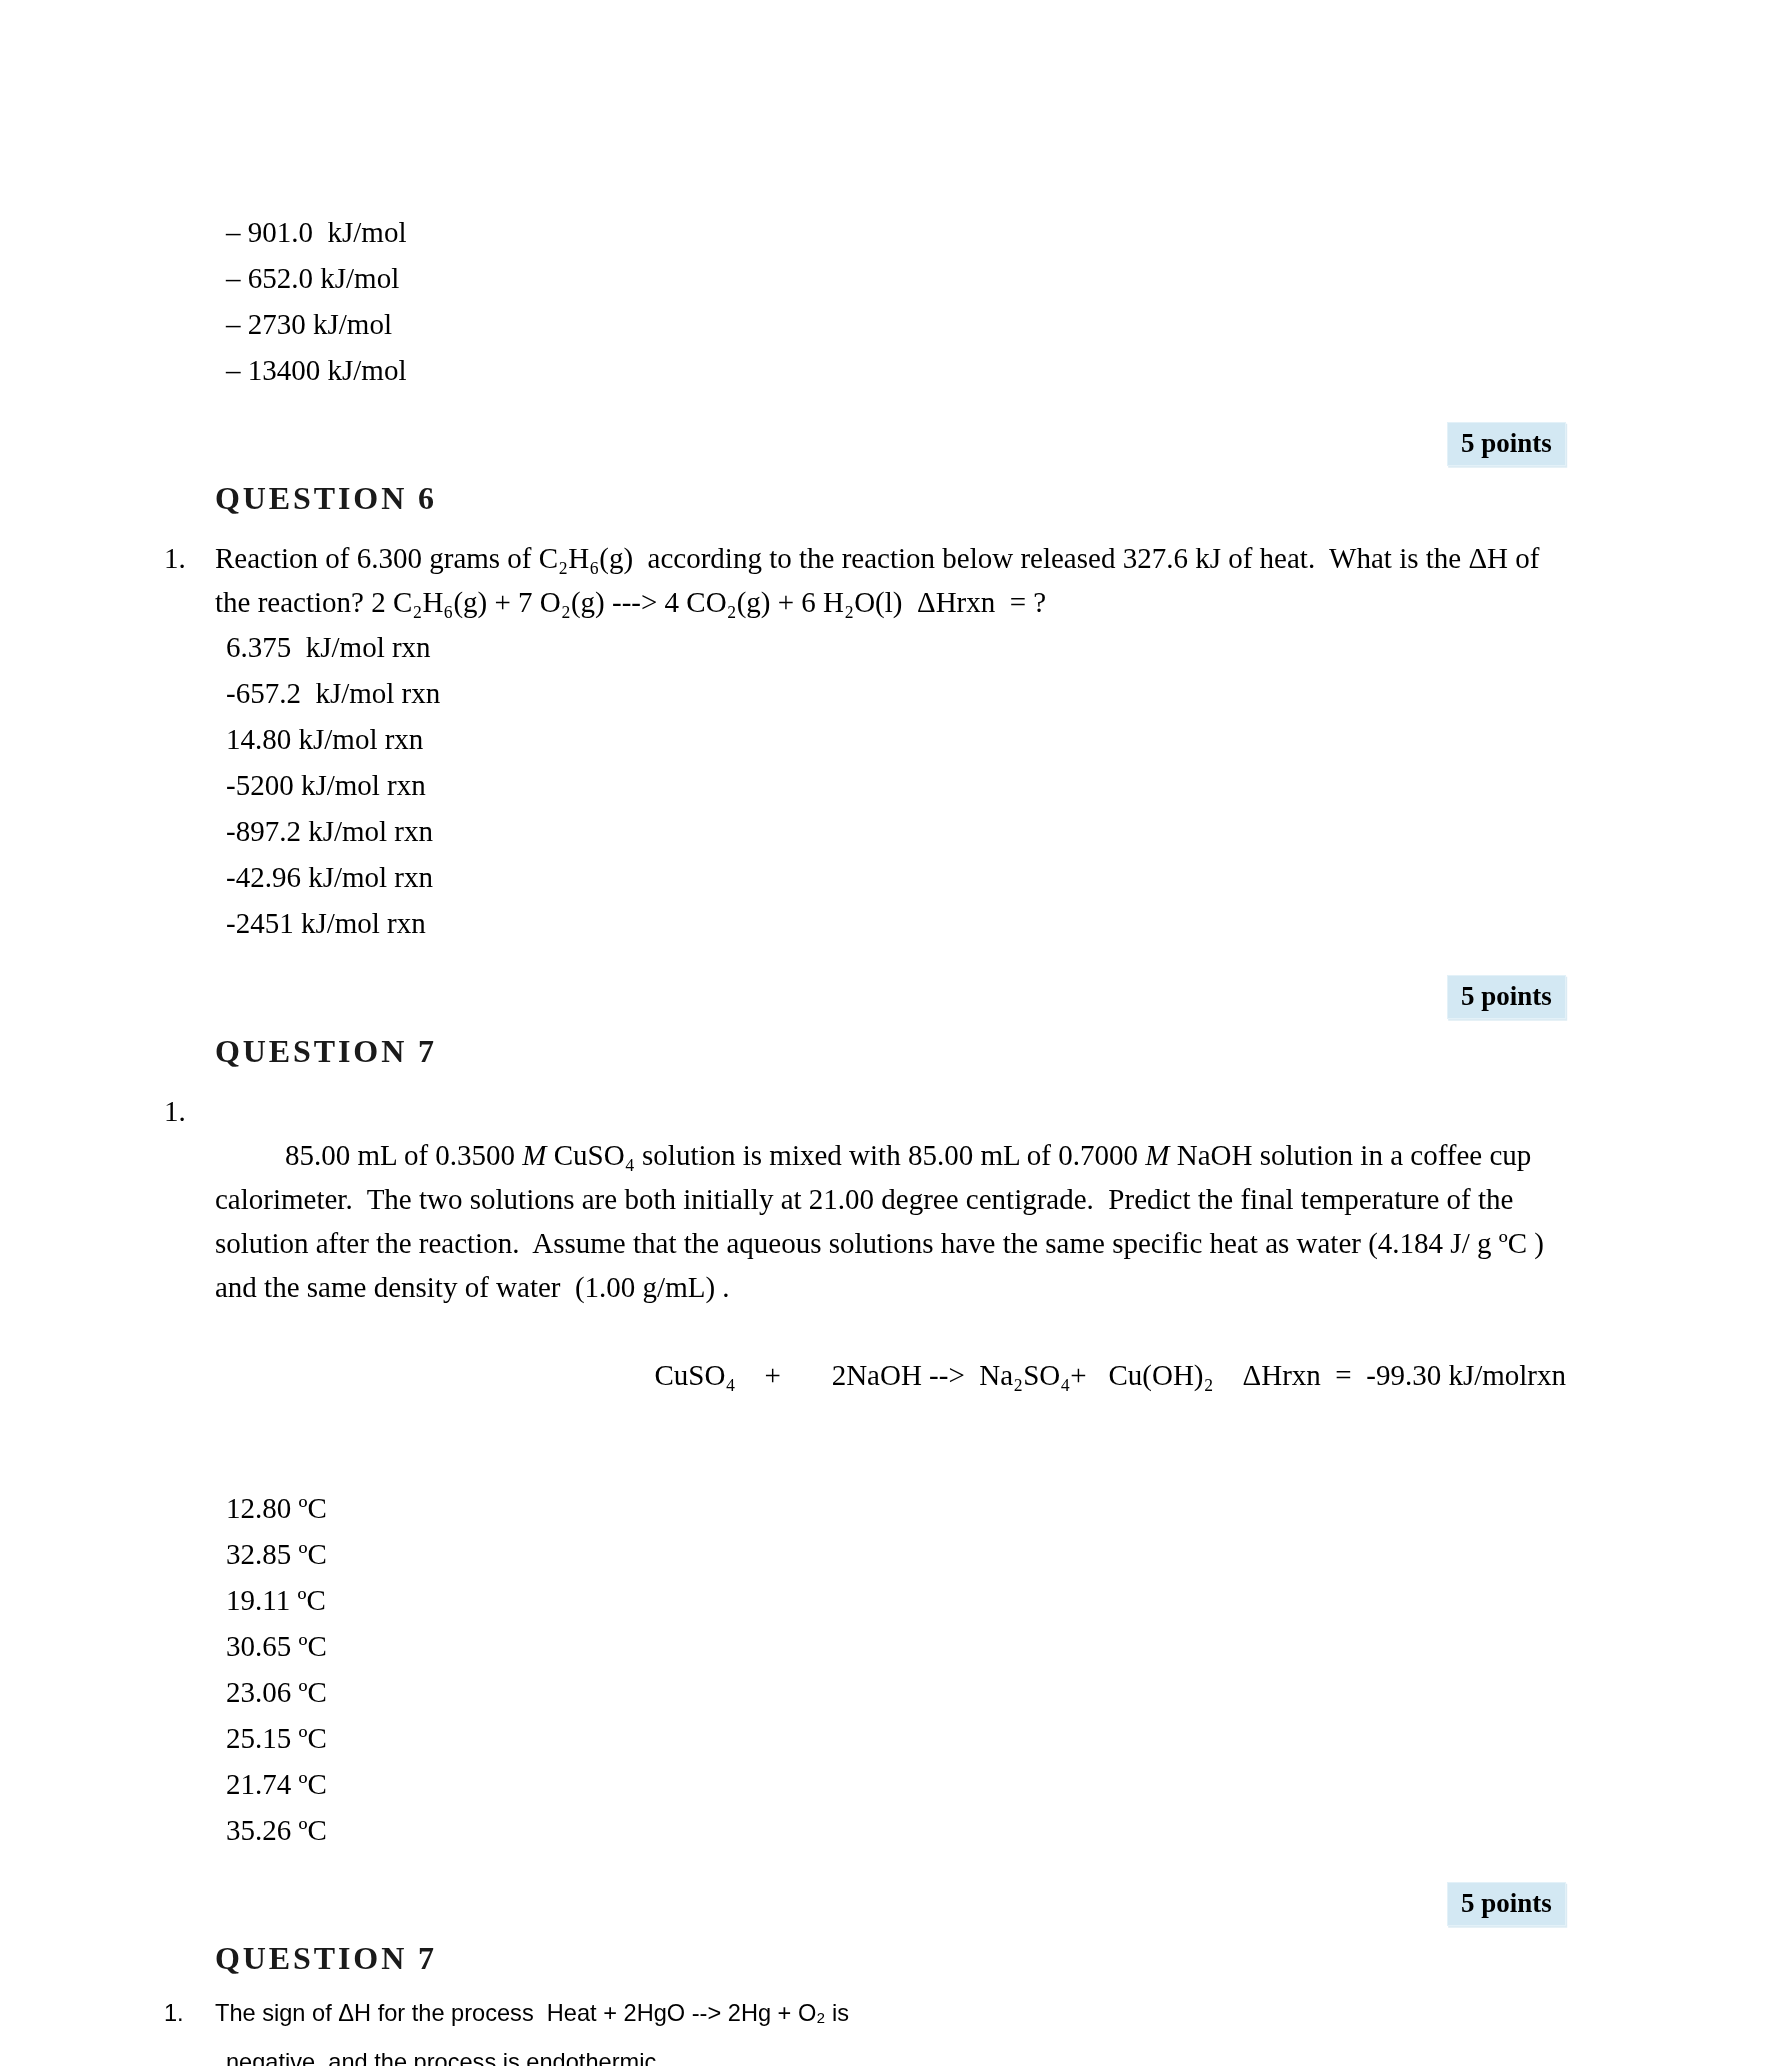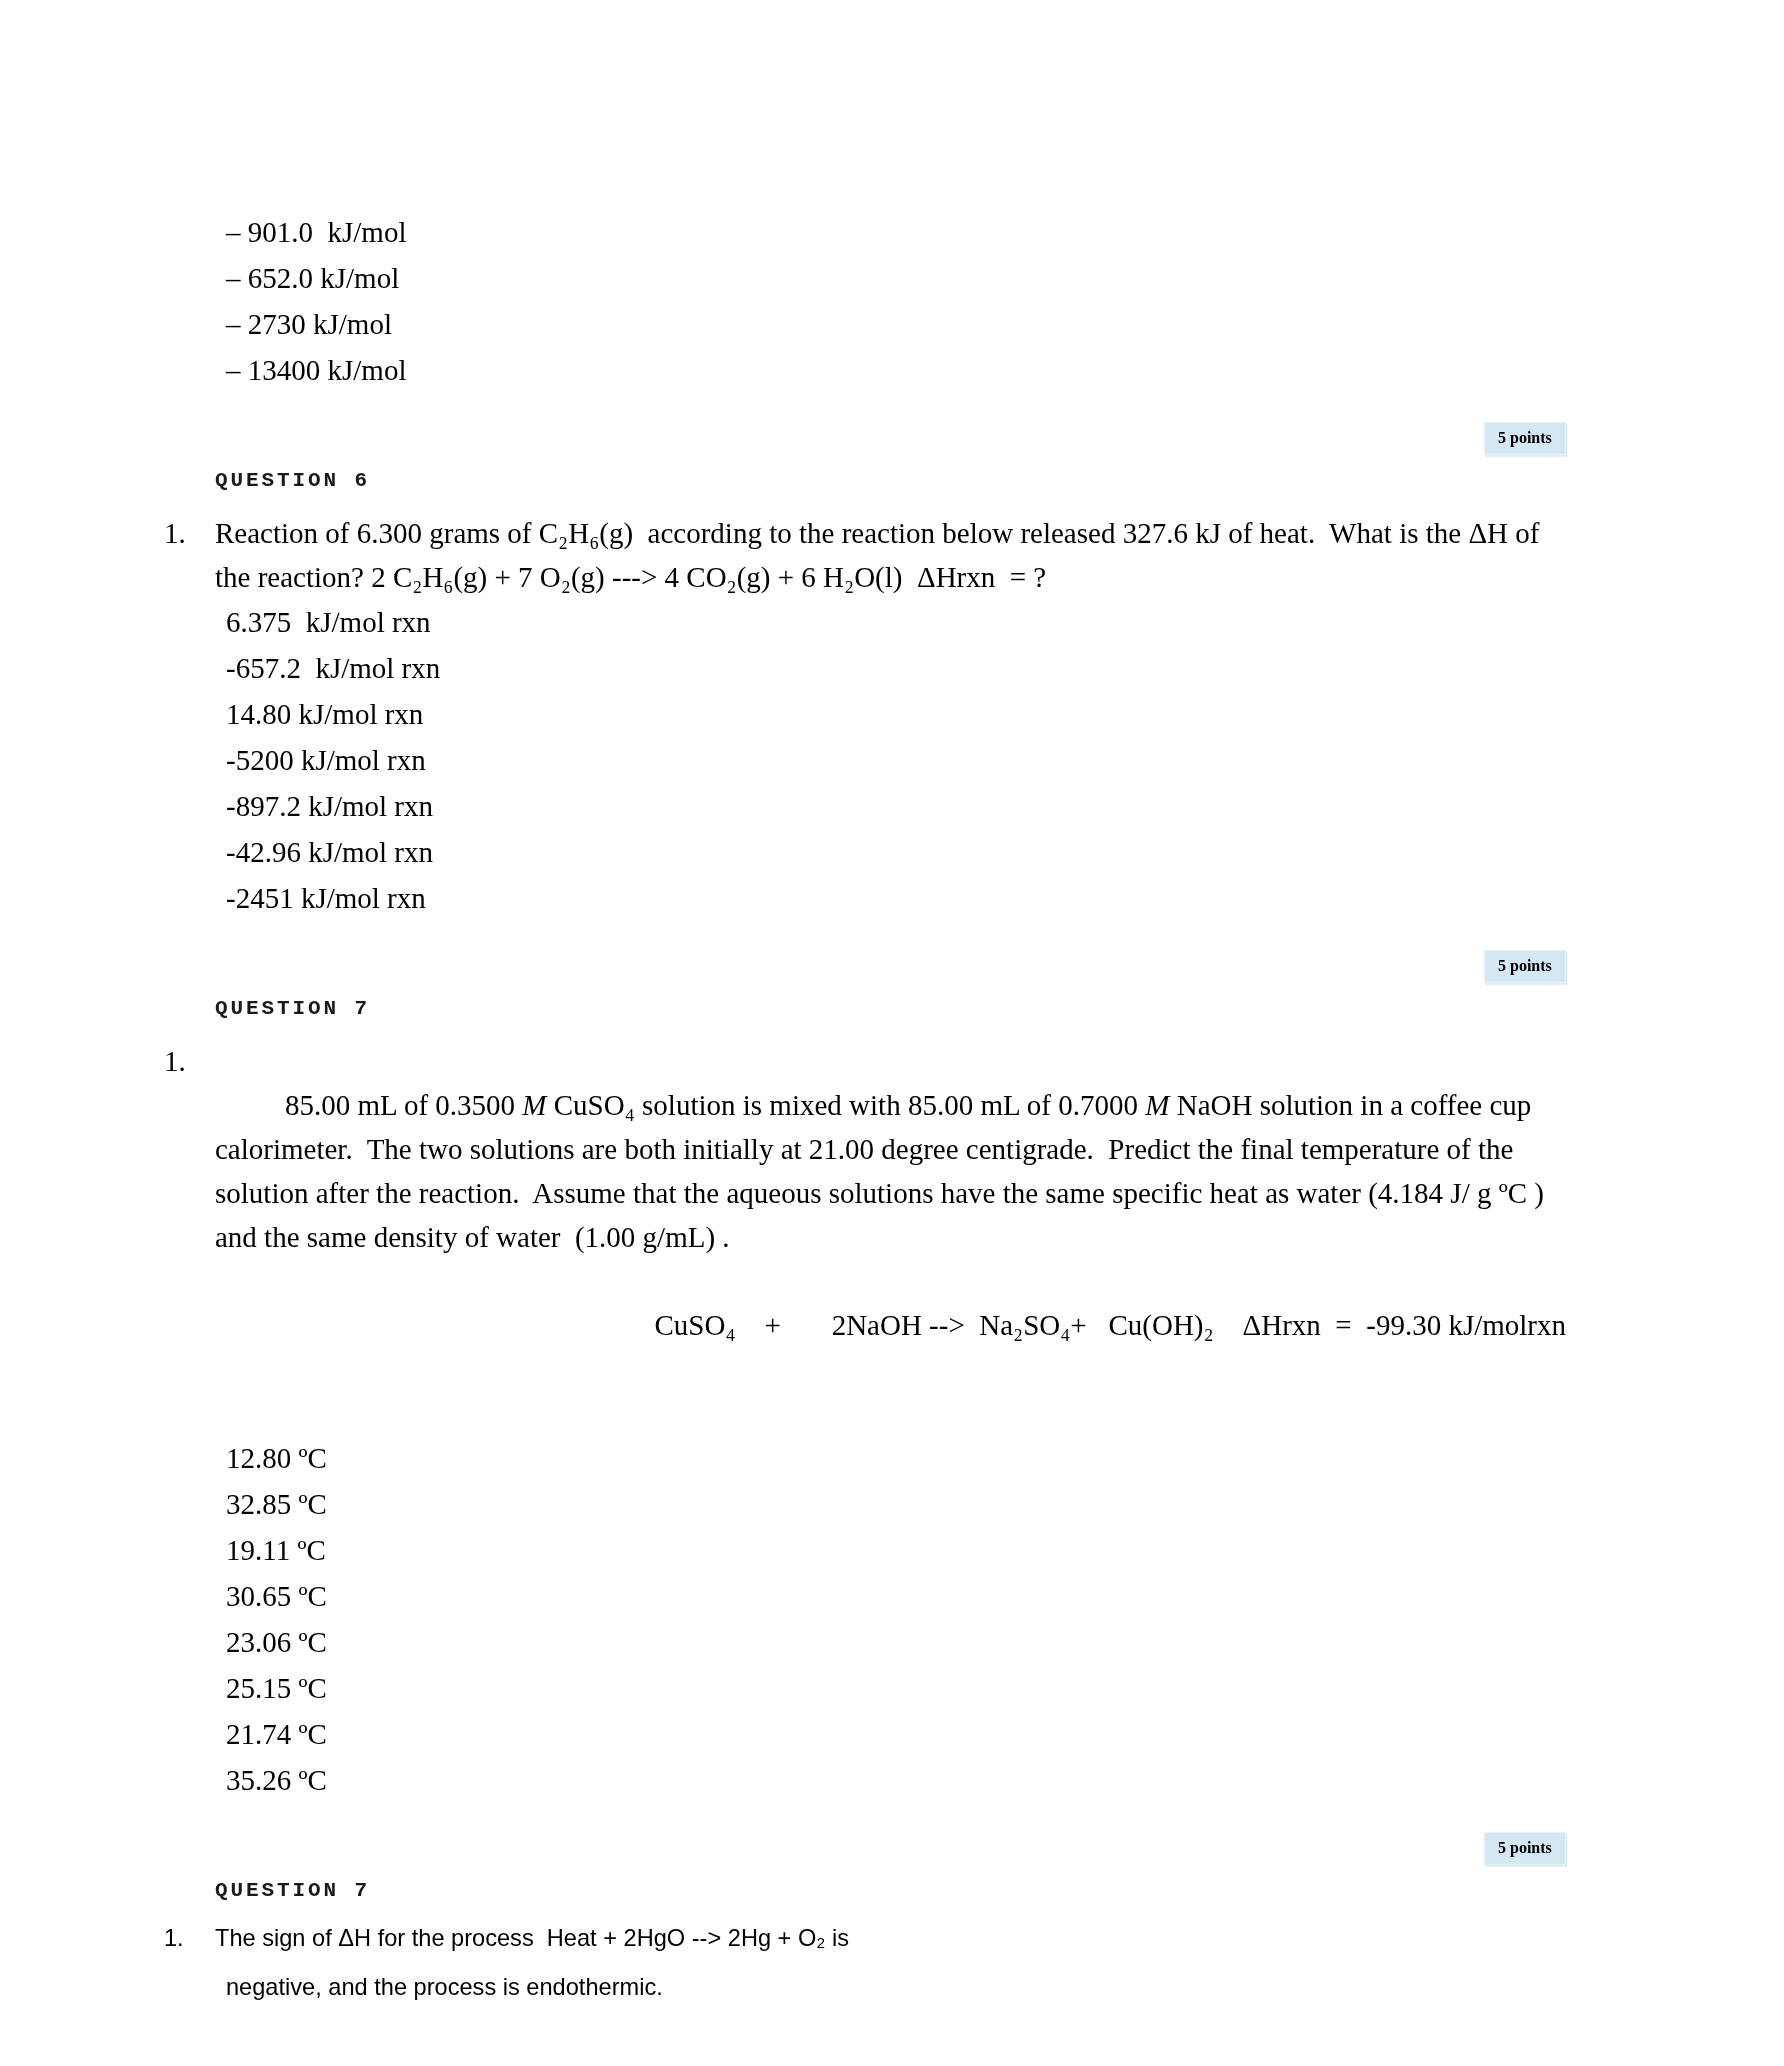--- a/index.html
+++ b/index.html
@@ -12,34 +12,33 @@
     padding: 209px 218px 83px 164px;
     font-family: "Liberation Serif", "DejaVu Serif", serif;
     font-size: 29px;
     color: #000000;
   }
   .options { margin-left: 62px; }
   .option { line-height: 46px; white-space: pre-wrap; }
   .points-row { display: flex; justify-content: flex-end; margin: 29px 0 14.5px 0; }
   .points-badge {
     font-weight: bold;
-    font-size: 16px;
+    font-size: 27px;
     line-height: 1;
     padding: 6.6px 13.2px 8.3px 13.2px;
     background: #d3e8f3;
     border: 1.2px solid #e3f1f8;
     box-shadow: 1.2px 1.7px 0 #dcebf3;
   }
   .q-head {
     font-weight: 700;
-    font-size: 21px;
+    font-size: 32px;
     letter-spacing: 2.9px;
     margin: 6.2px 0 18.6px 51px;
     color: #1a1a1a;
-    font-family: Liberation Mono, monospace;
   }
   .q-row { display: flex; align-items: flex-start; }
   .q-num { flex: 0 0 51px; line-height: 44px; }
   .q-body { flex: 1; line-height: 44px; white-space: pre-wrap; }
   .q-par { margin: 12px; display: inline; }
   .it { font-style: italic; }
   .equation { line-height: 44px; white-space: pre-wrap; text-align: right; }
   section { margin: 0; }
   section.sans .q-num,
   section.sans .q-body {

